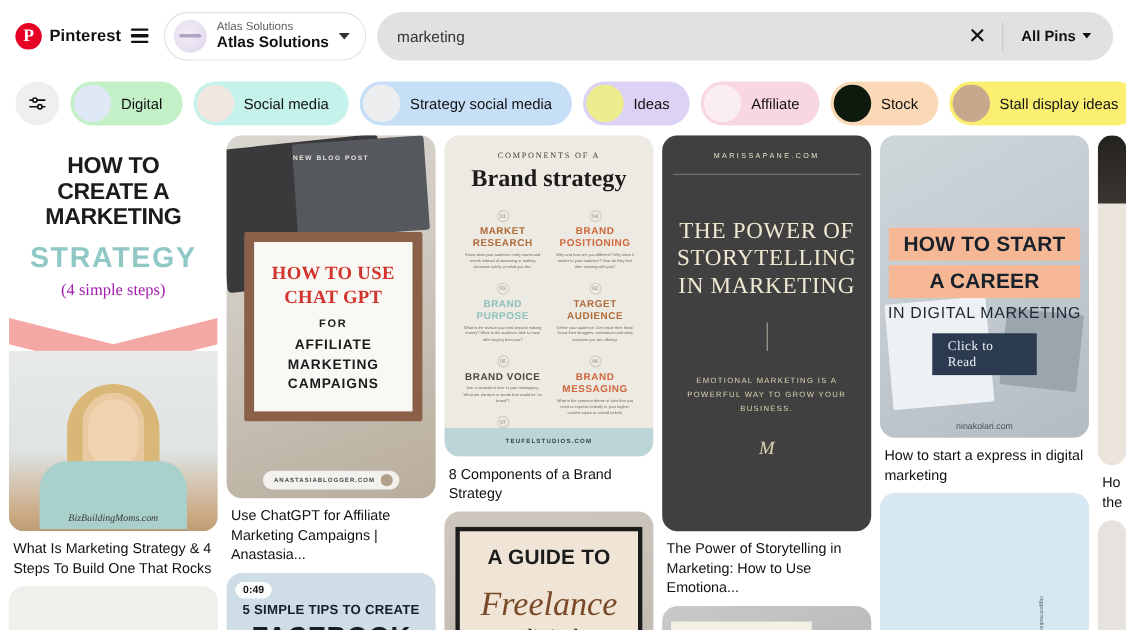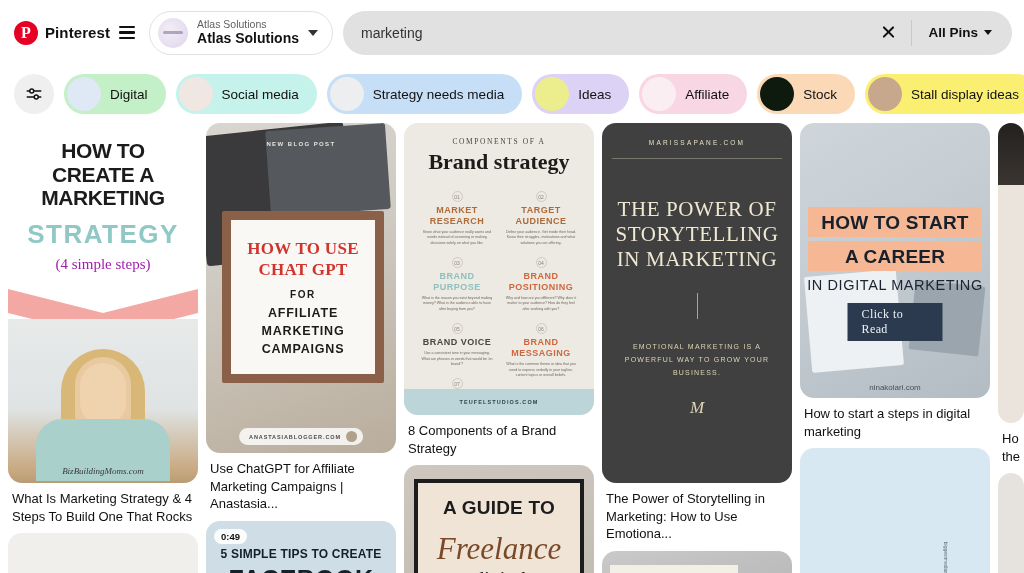--- a/index.html
+++ b/index.html
@@ -379,21 +379,21 @@
       <button class="chip" style="background: rgb(195, 240, 198);">
         <span class="chip-thumb" style="background: rgb(223, 232, 245);"></span>
         <span class="chip-label">Digital</span>
       </button>
       <button class="chip" style="background: rgb(197, 242, 234);">
         <span class="chip-thumb" style="background: rgb(240, 231, 227);"></span>
         <span class="chip-label">Social media</span>
       </button>
       <button class="chip" style="background: rgb(198, 223, 247);">
         <span class="chip-thumb" style="background: rgb(236, 238, 240);"></span>
-        <span class="chip-label">Strategy needs media</span>
+        <span class="chip-label">Strategy social media</span>
       </button>
       <button class="chip" style="background: rgb(220, 210, 245);">
         <span class="chip-thumb" style="background: rgb(236, 238, 142);"></span>
         <span class="chip-label">Ideas</span>
       </button>
       <button class="chip" style="background: rgb(249, 214, 228); justify-content: space-between;">
         <span class="chip-thumb" style="background: rgb(251, 238, 242);"></span>
         <span class="chip-label">Affiliate</span>
       </button>
       <button class="chip" style="background: rgb(251, 217, 183);">
@@ -484,28 +484,28 @@
                 <div class="nm" style="color: rgb(74, 71, 65);">BRAND VOICE</div>
                 <div class="dsc">Use a consistent tone in your messaging. What are phrases or words that would be 'on brand'?</div>
               </div>
               <div class="item">
                 <div class="num">07</div>
                 <div class="nm" style="color: rgb(143, 192, 189);">CUSTOMER JOURNEY</div>
               </div>
             </div>
           <div class="c" id="p3-col-right">
               <div class="item">
+                <div class="num">04</div>
+                <div class="nm" style="color: rgb(208, 102, 60);">BRAND POSITIONING</div>
+                <div class="dsc">Why and how are you different? Why does it matter to your audience? How do they feel after working with you?</div>
+              </div>
+              <div class="item">
                 <div class="num">02</div>
                 <div class="nm" style="color: rgb(176, 106, 56);">TARGET AUDIENCE</div>
                 <div class="dsc">Define your audience. Get inside their head. Know their struggles, motivations and what solutions you are offering.</div>
-              </div>
-              <div class="item">
-                <div class="num">04</div>
-                <div class="nm" style="color: rgb(208, 102, 60);">BRAND POSITIONING</div>
-                <div class="dsc">Why and how are you different? Why does it matter to your audience? How do they feel after working with you?</div>
               </div>
               <div class="item">
                 <div class="num">06</div>
                 <div class="nm" style="color: rgb(208, 102, 60);">BRAND MESSAGING</div>
                 <div class="dsc">What is the common theme or idea that you need to express verbally in your tagline, content topics or overall beliefs.</div>
               </div>
               <div class="item">
                 <div class="num">08</div>
                 <div class="nm" style="color: rgb(157, 151, 140);">CREATIVE DIRECTION</div>
               </div>
@@ -557,21 +557,21 @@
         <div class="sheet s1"></div>
         <div class="sheet s2"></div>
         <div class="band b1"></div>
         <div class="band b2"></div>
         <div class="tx1">HOW TO START</div>
         <div class="tx2">A CAREER</div>
         <div class="tx3">IN DIGITAL MARKETING</div>
         <div class="cta">Click to Read</div>
         <div class="url">ninakolari.com</div>
       </div>
-      <div class="pin-cap">How to start a steps in digital marketing</div>
+      <div class="pin-cap">How to start a express in digital marketing</div>
     </div>
     <div class="pin">
       <div class="pin-img p10">
         <div class="vtxt">biggestmediamarketing.com</div>
       </div>
     </div>
   </div>
 
   <div class="col">
     <div class="pin">

